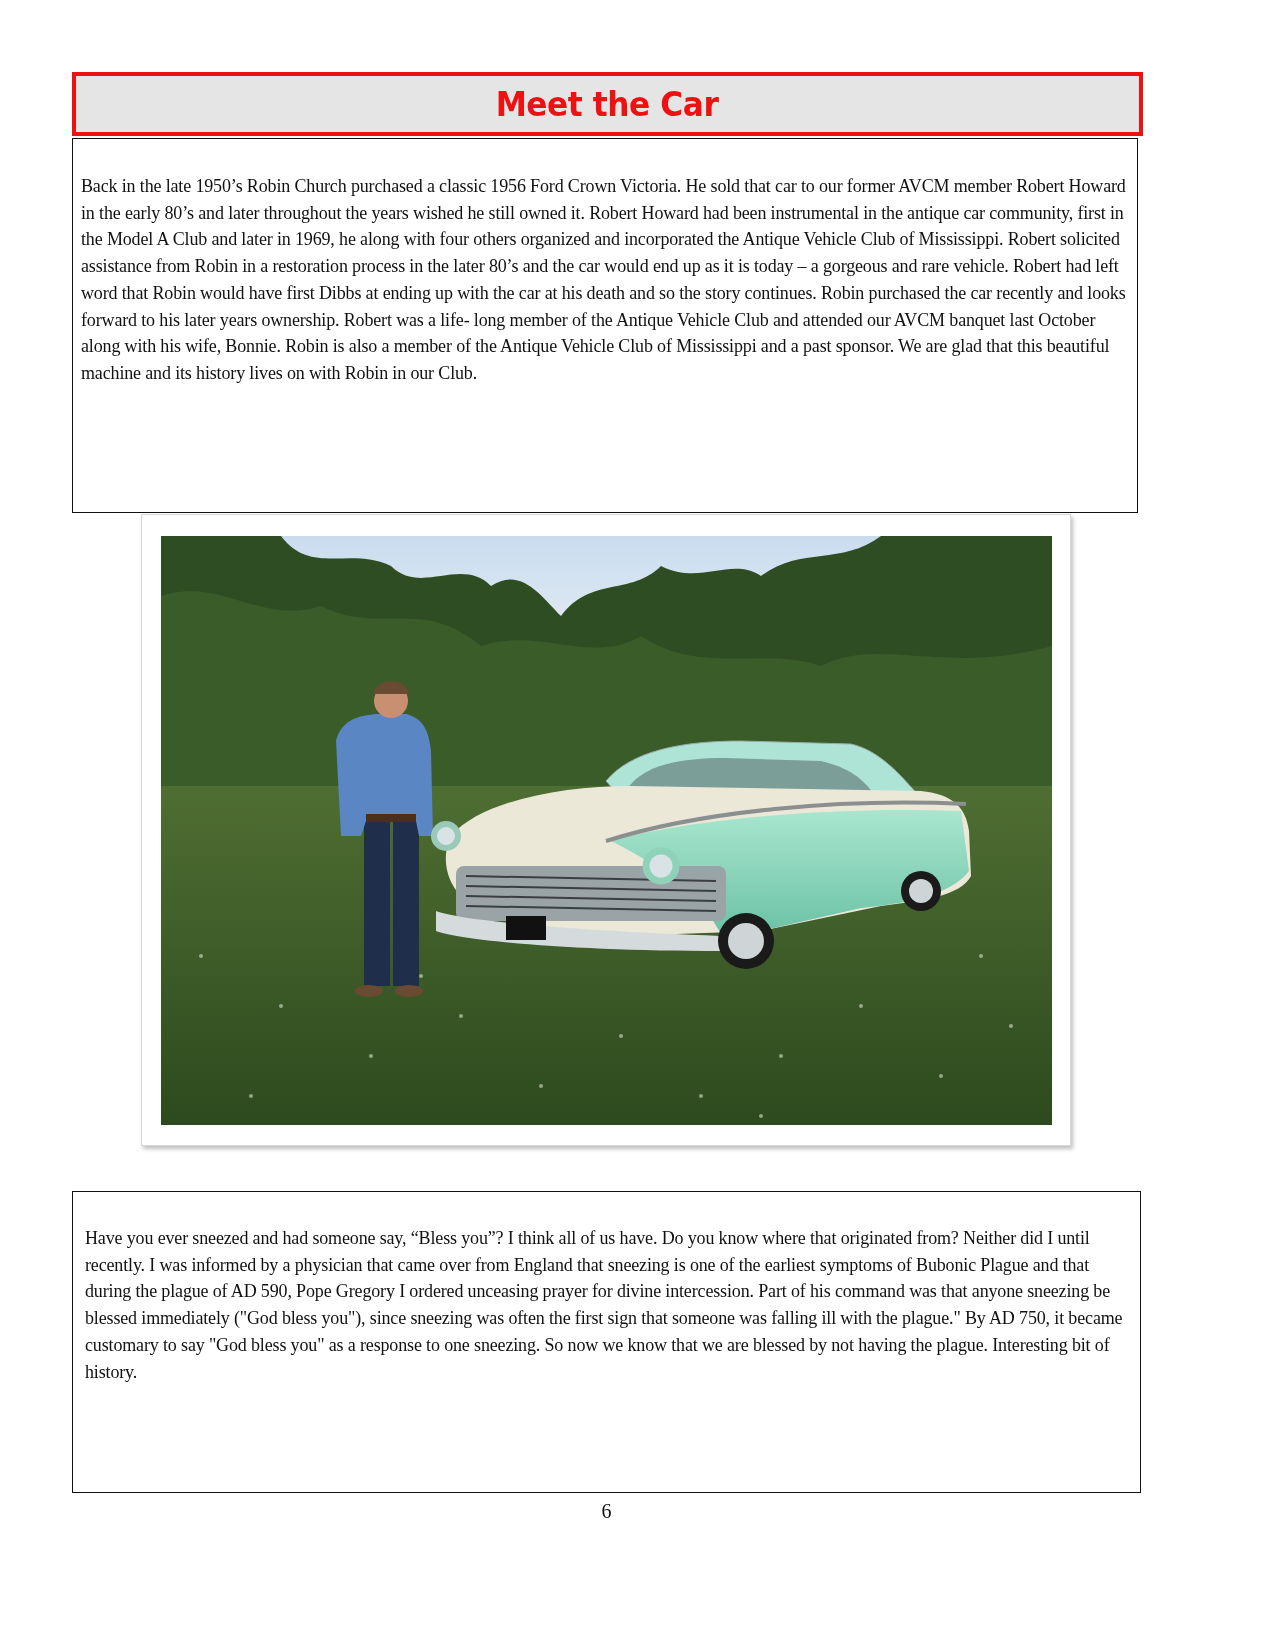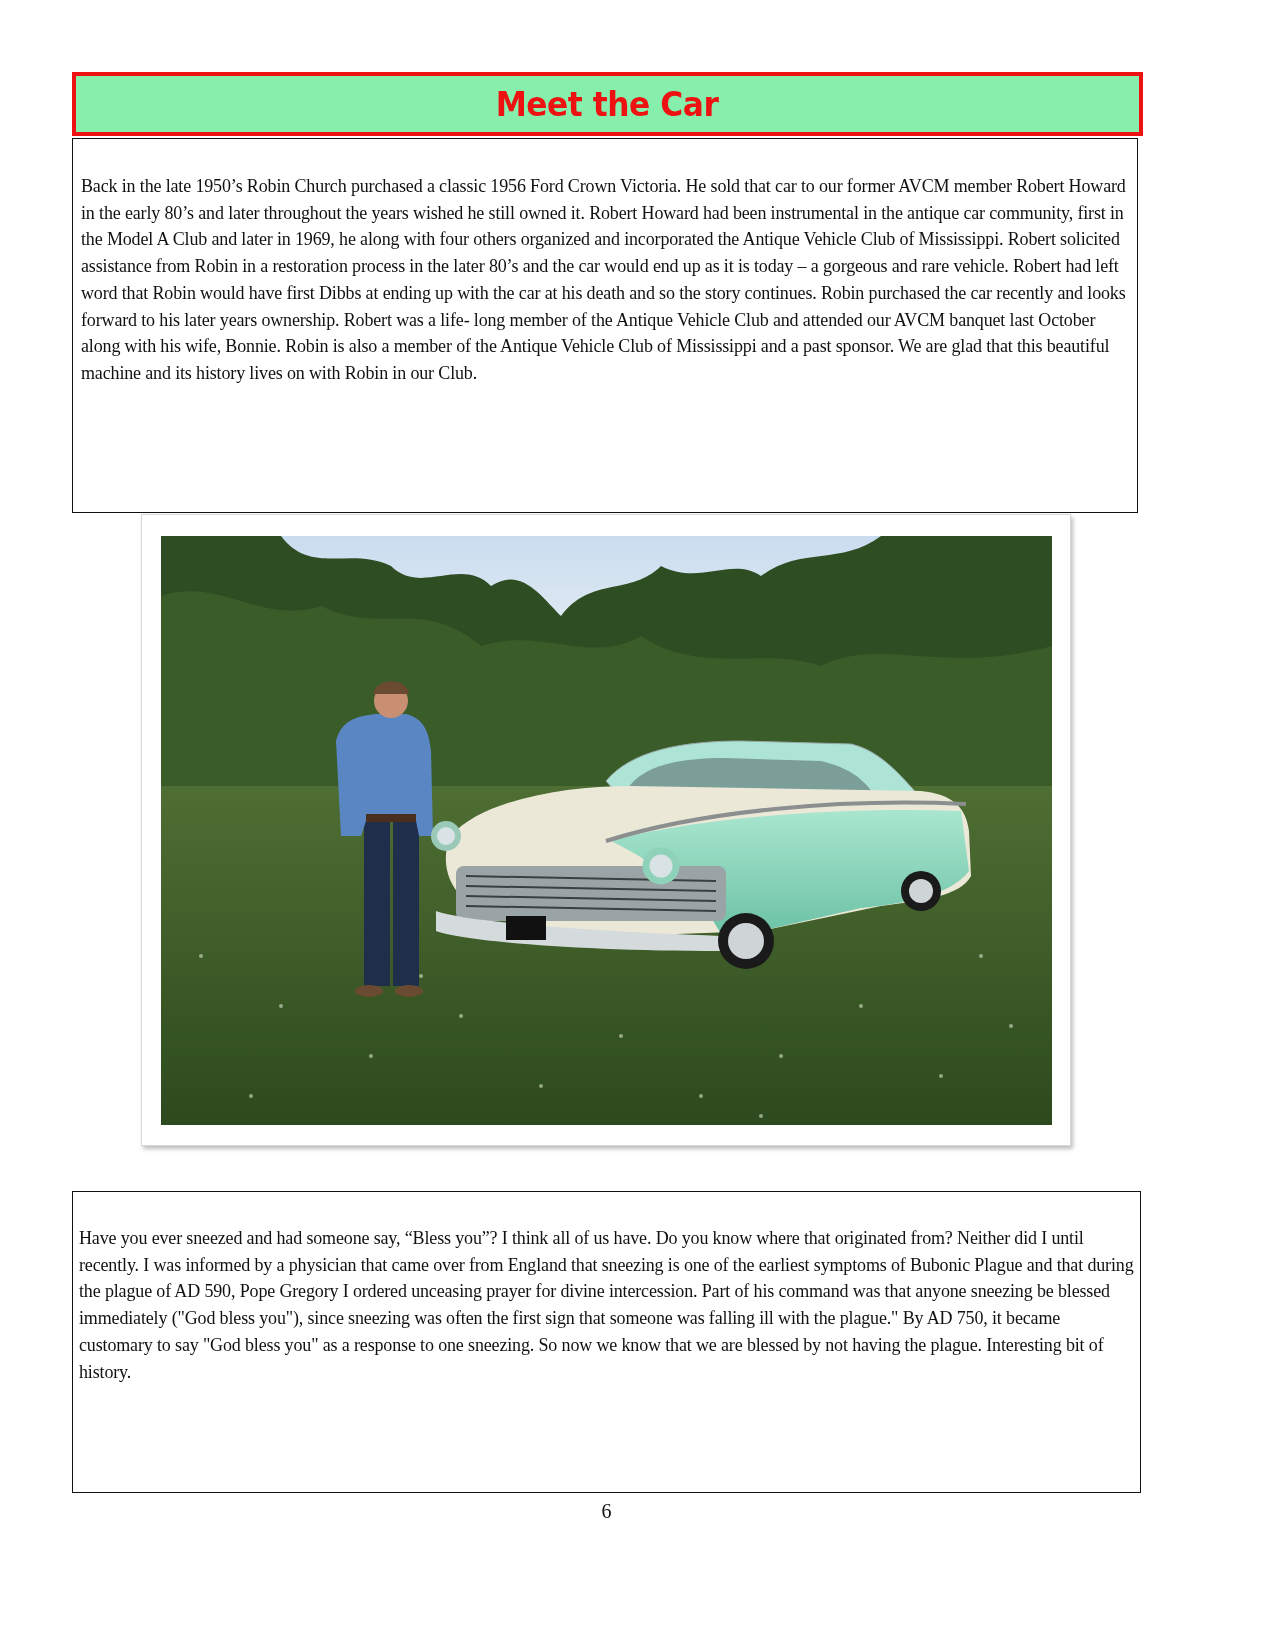--- a/index.html
+++ b/index.html
@@ -2,21 +2,21 @@
 <html><head>
   <meta charset="utf-8">
   <style>
     html, body { margin: 0; padding: 0; background: #ffffff; }
     body {
       width: 1275px; height: 1650px; position: relative; overflow: hidden;
       font-family: "Liberation Serif", "DejaVu Serif", serif; color: #111;
     }
     .title-banner {
       position: absolute; left: 72px; top: 72px; width: 1063px; height: 56px;
-      background: #86efac; border: 4px solid #ee1111;
+      background: #e5e5e5; border: 4px solid #ee1111;
       display: flex; align-items: center; justify-content: center;
     }
     .title-banner h1 {
       margin: 0; font-family: "DejaVu Sans", "Liberation Sans", sans-serif;
       font-weight: bold; font-size: 34px; color: #ee1111; letter-spacing: -0.5px;
       transform: scaleX(0.92);
     }
     .story-box {
       position: absolute; left: 72px; top: 138px; width: 1066px; height: 375px;
       border: 1.5px solid #111; box-sizing: border-box;
@@ -31,21 +31,21 @@
       box-shadow: 2px 3px 4px rgba(0,0,0,0.25);
     }
     .photo {
       position: absolute; left: 19px; top: 21px; width: 891px; height: 589px;
       overflow: hidden; background: #3d5a2a;
     }
     .photo svg { display: block; width: 100%; height: 100%; }
     .trivia-box {
       position: absolute; left: 72px; top: 1191px; width: 1069px; height: 302px;
       border: 1.5px solid #111; box-sizing: border-box;
-      padding: 33px 6px 0 6px;
+      padding: 33px 6px 0 12px;
     }
     .page-number {
       position: absolute; left: 0; width: 1213px; top: 1500px; text-align: center;
       font-size: 20px;
     }
   </style>
 </head>
 <body>
 
 <div class="title-banner">

